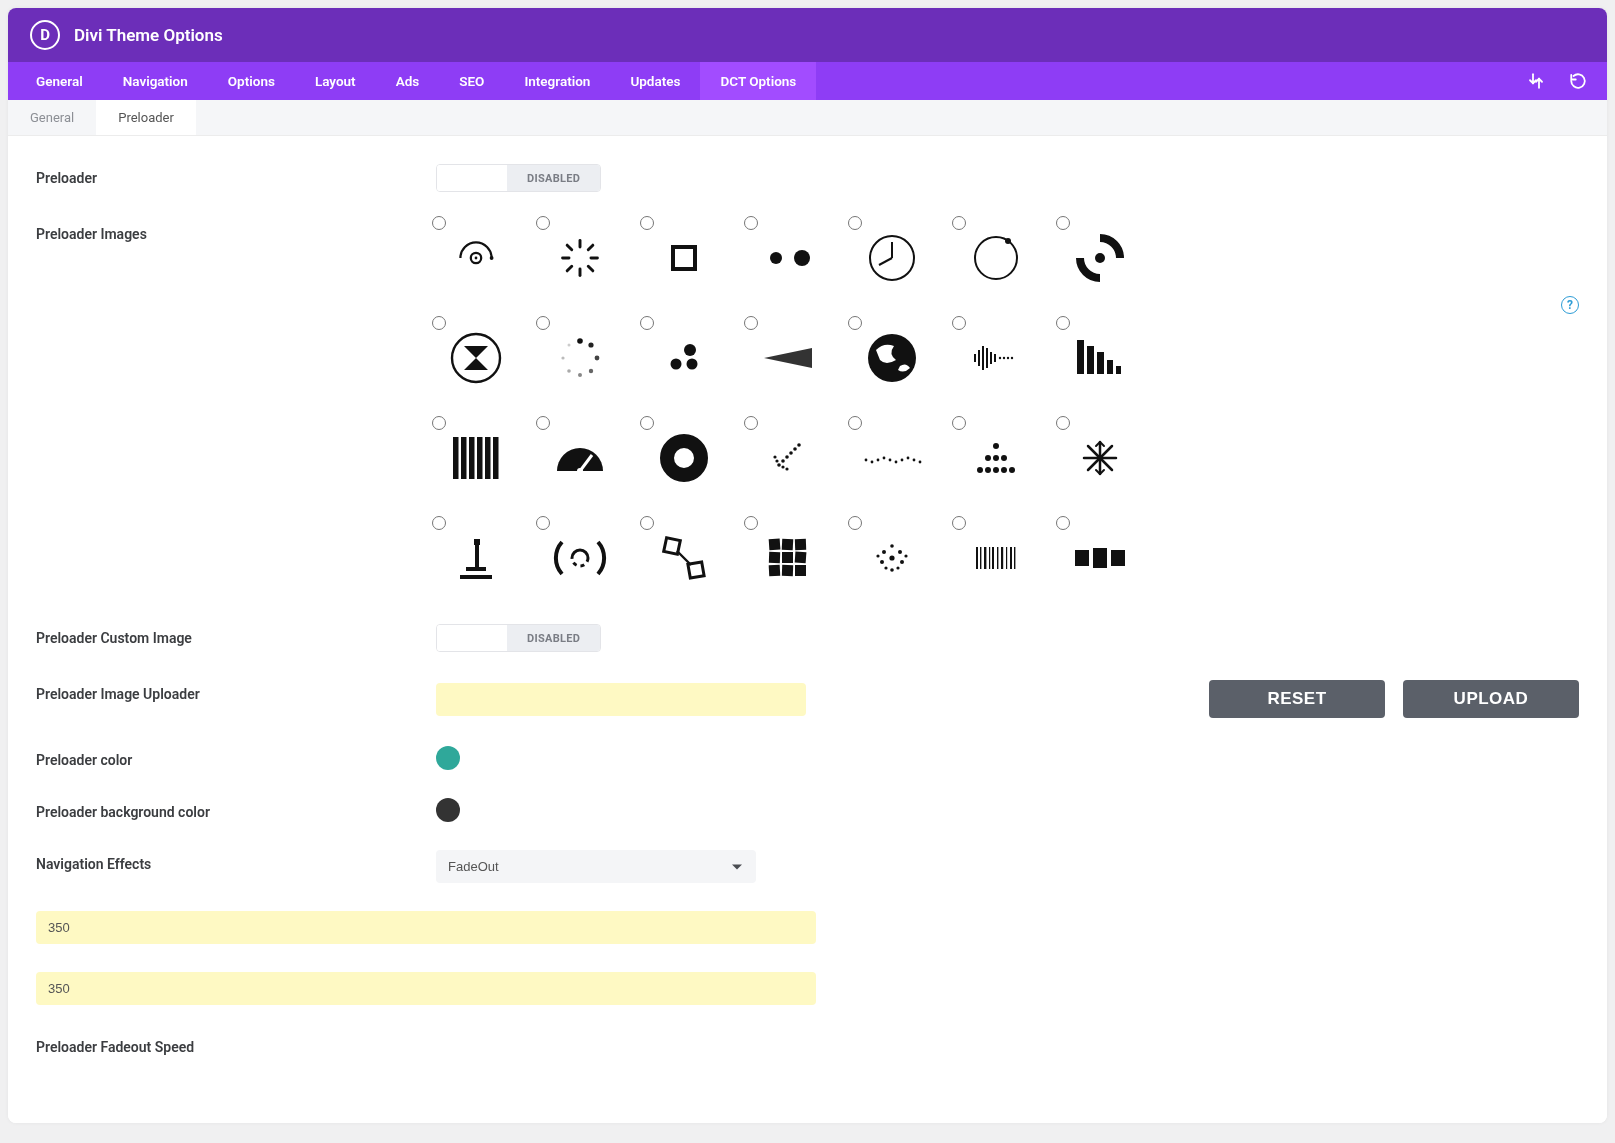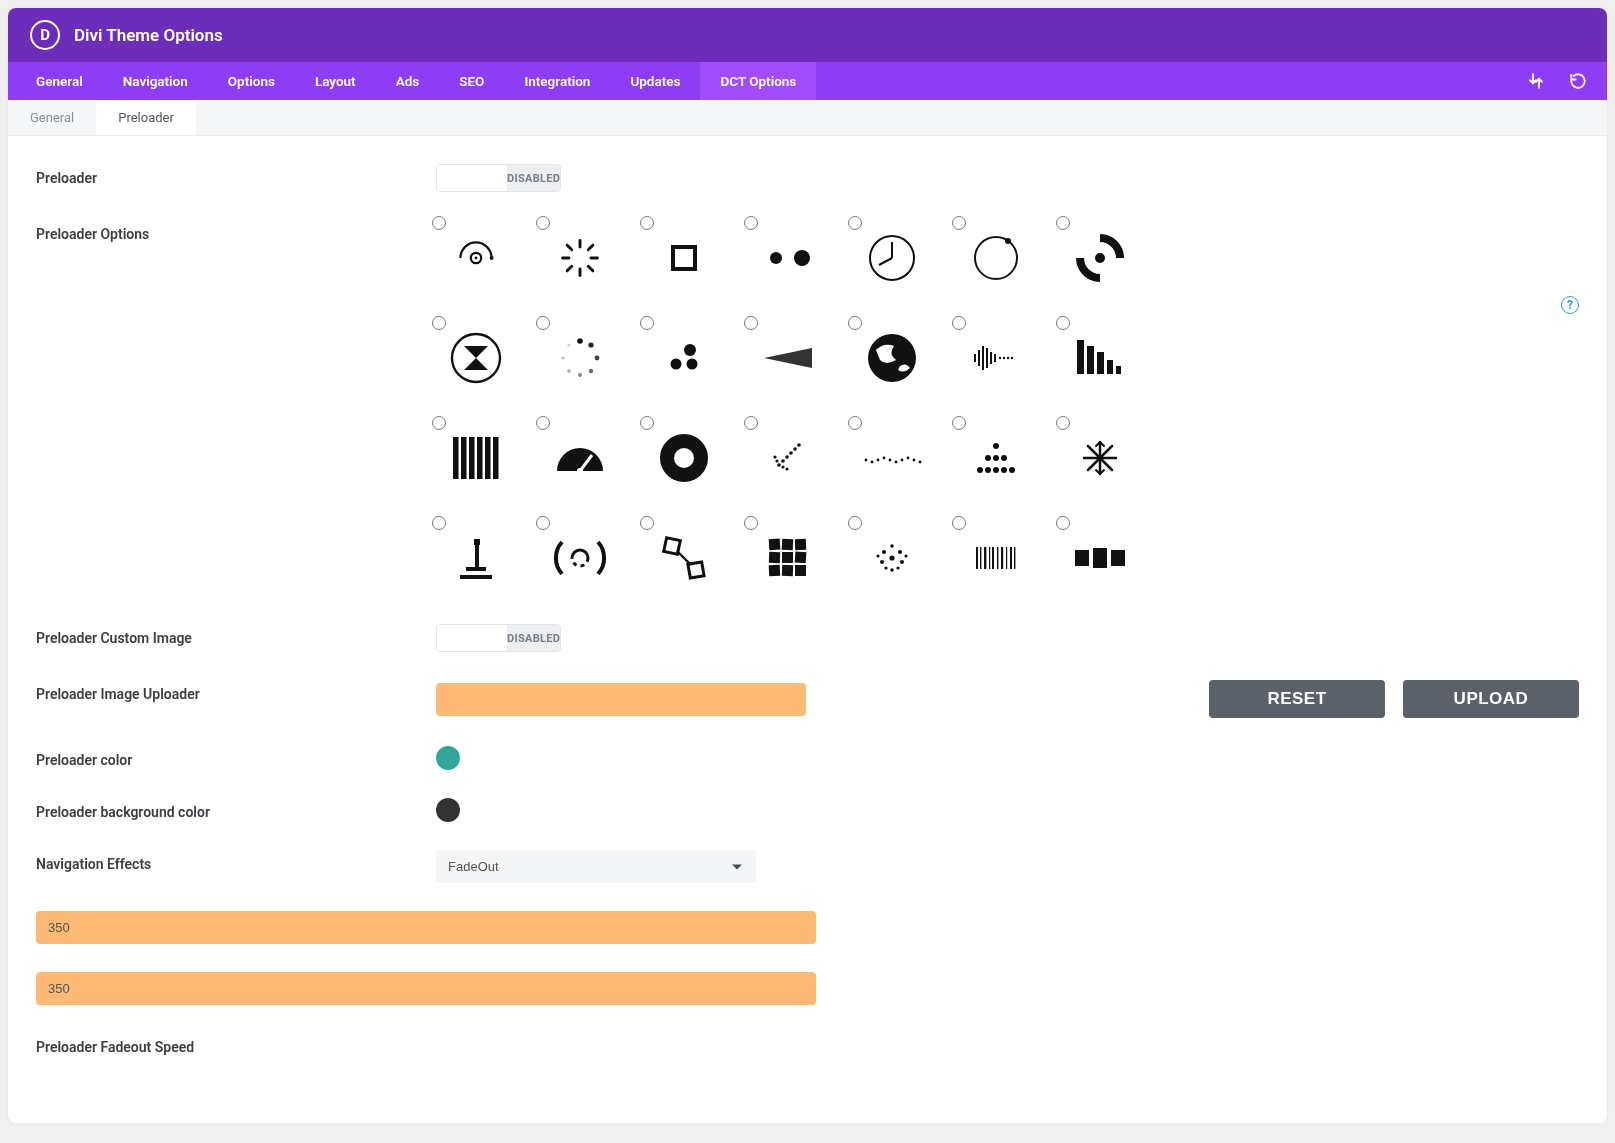--- a/index.html
+++ b/index.html
@@ -78,21 +78,21 @@
   .row .field { flex: 1; display: flex; align-items: center; gap: 18px; flex-wrap: wrap; }
   .toggle {
     display: inline-flex; align-items: center;
     border: 1px solid #e3e4e8; border-radius: 4px; overflow: hidden;
     height: 28px;
   }
   .toggle .left {
     width: 70px; height: 100%; background: #fff;
   }
   .toggle .state {
-    padding: 0 0; height: 100%; display: flex; align-items: center;
+    padding: 0 20px; height: 100%; display: flex; align-items: center;
     background: #eceef2; color: #7a7d85; font-size: 11px; font-weight: 700; letter-spacing: .3px;
   }
   .img-grid {
     display: grid;
     grid-template-columns: repeat(7, 80px);
     gap: 24px 24px;
   }
   .img-opt {
     position: relative;
     width: 80px; height: 76px;
@@ -107,21 +107,21 @@
   }
   .help-icon {
     position: absolute; right: 28px; top: 160px;
     width: 18px; height: 18px; border: 1.6px solid #2e9dd6; border-radius: 50%;
     color: #2e9dd6; font-size: 12px; font-weight: 700;
     display: flex; align-items: center; justify-content: center;
     cursor: pointer;
   }
   .text-input {
     flex: 1; max-width: 370px;
-    background: #fdba74; border: none; border-radius: 4px;
+    background: #fef9c3; border: none; border-radius: 4px;
     padding: 9px 12px; font-size: 13px; color: #555;
   }
   .text-input.wide { max-width: 780px; }
   .btn {
     background: #5b6069; color: #fff; border: none; border-radius: 4px;
     padding: 9px 0; width: 176px; font-size: 17px; font-weight: 700; letter-spacing: .5px;
     cursor: pointer;
   }
   .swatch {
     width: 24px; height: 24px; border-radius: 50%; cursor: pointer;
@@ -194,21 +194,21 @@
       <div class="label">Preloader</div>
       <div class="field">
         <div class="toggle">
           <div class="left"></div>
           <div class="state">DISABLED</div>
         </div>
       </div>
     </div>
 
     <div class="row">
-      <div class="label">Preloader Options</div>
+      <div class="label">Preloader Images</div>
       <div class="field">
         <div class="img-grid">
 
           <label class="img-opt">
             <input type="radio" name="pi" style="">
             <div class="preview">
               <svg width="52" height="52" viewBox="0 0 60 60">
                   <path d="M12 30 A18 18 0 0 1 48 30" fill="none" stroke="#111" stroke-width="2.6"></path>
                   <circle cx="30" cy="30" r="6" fill="none" stroke="#111" stroke-width="2.6"></circle>
                   <circle cx="30" cy="30" r="1.6" fill="#111"></circle>

